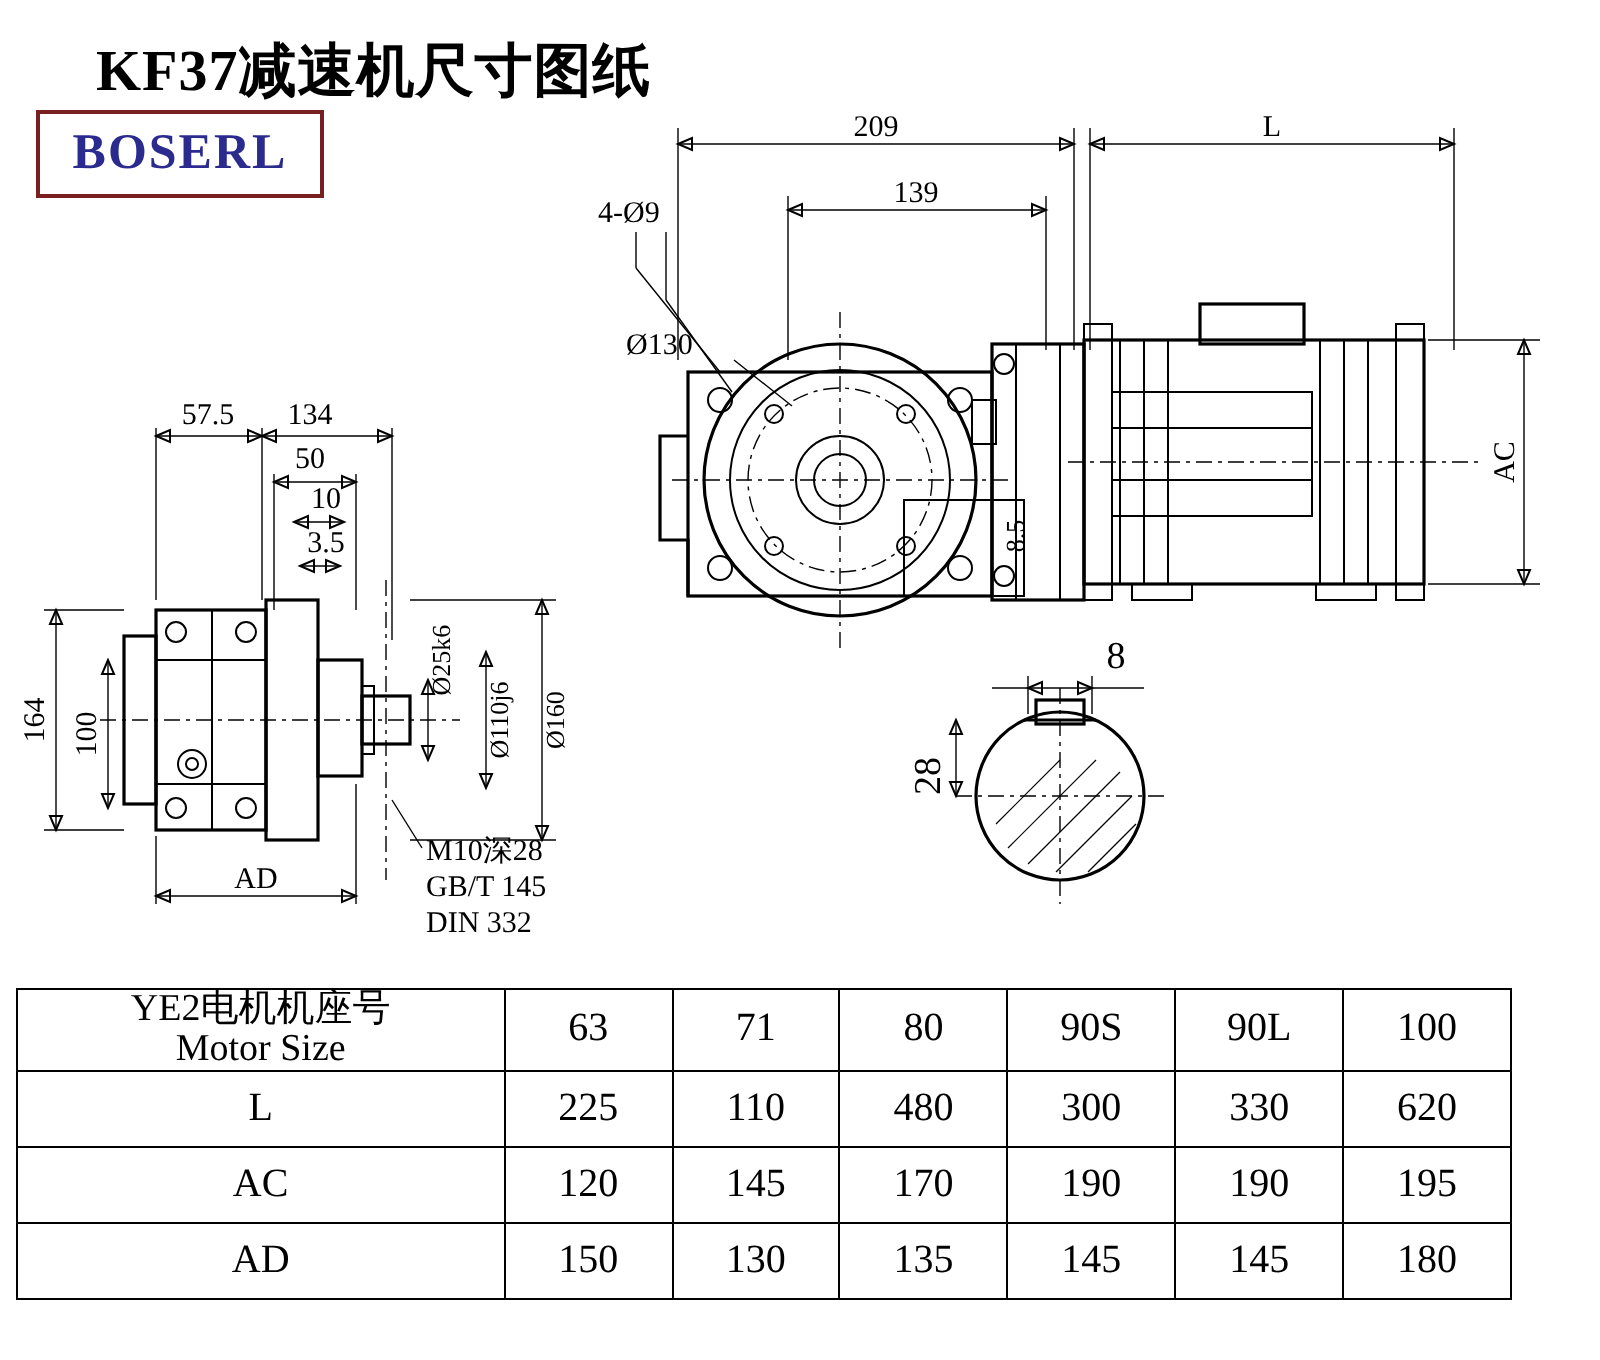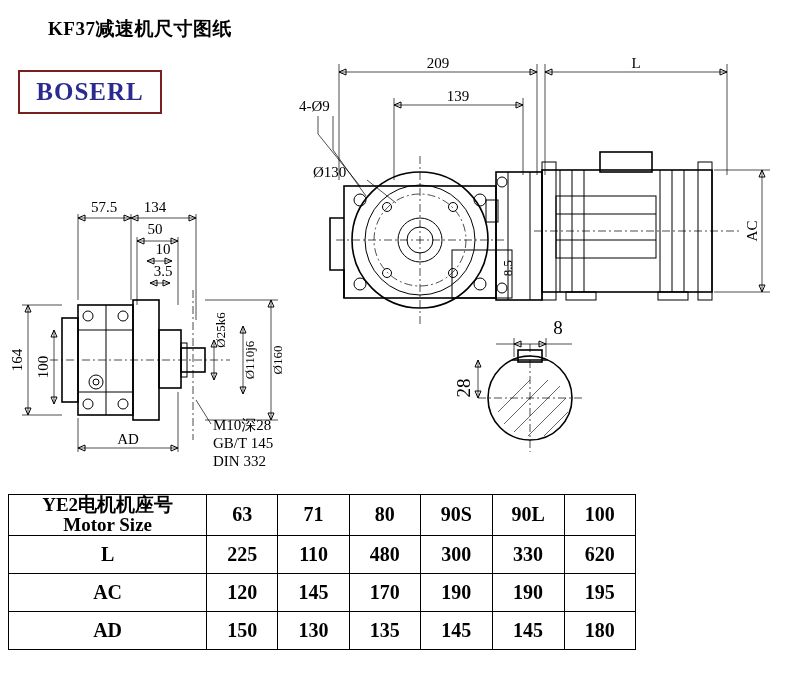--- a/index.html
+++ b/index.html
@@ -10,26 +10,26 @@
     color: #000;
     position: relative;
     overflow: hidden;
   }
   .page { position:relative; width:800px; height:680px; }
 
   
   .title {
     position:absolute; left:48px; top:16px;
     font-family:"Liberation Serif", serif;
-    font-size:19px; font-weight:bold; letter-spacing:0.5px;
+    font-size:29px; font-weight:bold; letter-spacing:0.5px;
   }
 
   
   .logo-box {
-    position:absolute; left:18px; top:70px;
+    position:absolute; left:18px; top:55px;
     width:140px; height:40px;
     border:2px solid #7a1f1f;
     display:flex; align-items:center; justify-content:center;
   }
   .logo-text {
     font-family:"Liberation Serif", serif;
     font-size:25px; font-weight:bold;
     color:#2b2b8f; letter-spacing:1px;
   }
 
@@ -50,23 +50,22 @@
   }
   .lbl-big {
     font-family:"Liberation Serif", serif;
     font-size:19px; fill:#000;
   }
 
   
   .tbl {
     position:absolute; left:8px; top:494px;
     border-collapse:collapse;
-    width:628px;
-    font-family:"Liberation Serif", serif;
-    font-weight:bold;
+    width:748px;
+    font-family:"Liberation Serif", serif;
   }
   .tbl td {
     border:1px solid #000;
     text-align:center;
     font-size:20px;
     height:37px;
     padding:0;
   }
   .tbl td.head-cell { width:258px; }
   .tbl td.dat { width:87px; }

